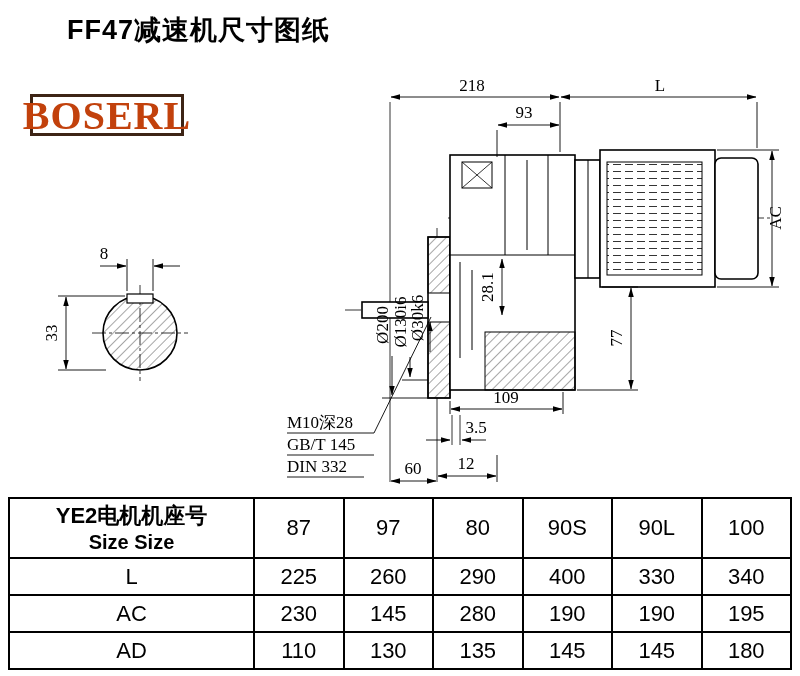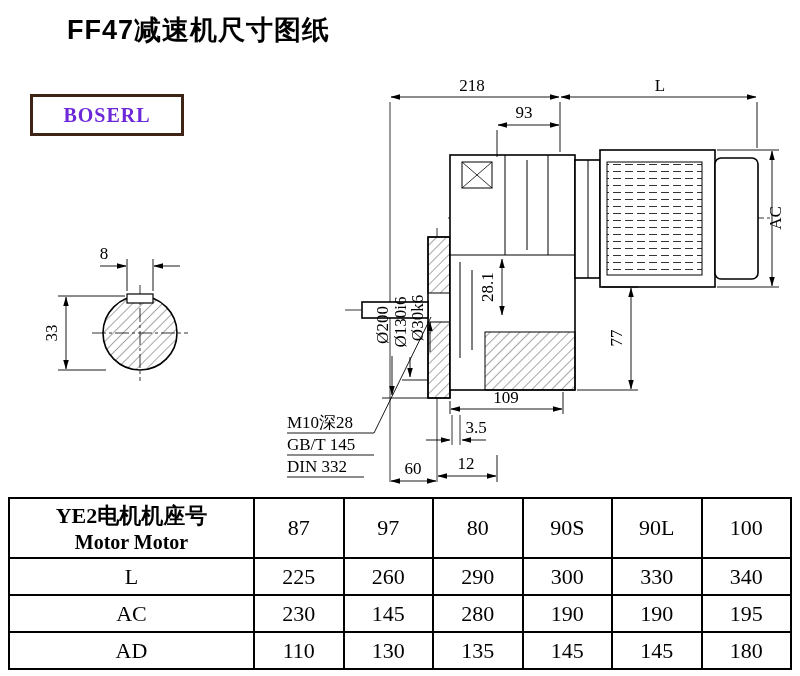--- a/index.html
+++ b/index.html
@@ -1,24 +1,24 @@
 <!DOCTYPE html>
 <html><head>
 <meta charset="utf-8">
 <style>
   * { margin:0; padding:0; box-sizing:border-box; }
   html,body { width:800px; height:676px; background:#fff; font-family:"Liberation Sans",sans-serif; }
   .page { position:relative; width:800px; height:676px; background:#fff; overflow:hidden; }
   .title { position:absolute; left:67px; top:12px; font-size:27px; font-weight:bold; color:#000; letter-spacing:1px; font-family:"Liberation Sans",sans-serif; }
   .logo { position:absolute; left:30px; top:94px; width:154px; height:42px; border:3px solid #3d2415; display:flex; align-items:center; justify-content:center; background:#fff; }
-  .logo span { font-family:"Liberation Serif",serif; font-weight:bold; font-size:20px; color:#6d28d9; letter-spacing:1px; }
+  .logo span { font-family:"Liberation Serif",serif; font-weight:bold; font-size:40px; color:#c2410c; letter-spacing:1px; }
   svg.drawing { position:absolute; left:0; top:0; }
   svg text { font-family:"Liberation Serif",serif; font-size:17px; fill:#000; stroke:none; }
   .size-table { position:absolute; left:8px; top:497px; width:784px; border-collapse:collapse; table-layout:fixed; text-align:center; }
-  .size-table td { border:2px solid #000; font-family:Liberation Serif, serif; font-size:22px; color:#000; height:37px; padding:0; vertical-align:middle; }
+  .size-table td { border:2px solid #000; font-family:Liberation Sans, sans-serif; font-size:22px; color:#000; height:37px; padding:0; vertical-align:middle; }
   .size-table tr.hdr td { height:60px; }
   .head-cn { font-size:22px; font-weight:bold; line-height:1.25; }
   .head-en { font-size:20px; font-weight:bold; line-height:1.2; }
 </style>
 </head>
 <body>
 
 <div class="page">
 
   <div class="title">FF47减速机尺寸图纸</div>
@@ -166,35 +166,35 @@
         <col>
         <col>
         <col>
         <col>
         <col>
     </colgroup>
     <tbody>
         <tr class="hdr">
       <td>
         <div class="head-cn">YE2电机机座号</div>
-        <div class="head-en">Motor Motor</div>
+        <div class="head-en">Size Size</div>
       </td>
       <td>87</td>
       <td>97</td>
       <td>80</td>
       <td>90S</td>
       <td>90L</td>
       <td>100</td>
     </tr>
     <tr>
       <td>L</td>
       <td>225</td>
       <td>260</td>
       <td>290</td>
-      <td>300</td>
+      <td>400</td>
       <td>330</td>
       <td>340</td>
     </tr>
     <tr>
       <td>AC</td>
       <td>230</td>
       <td>145</td>
       <td>280</td>
       <td>190</td>
       <td>190</td>

